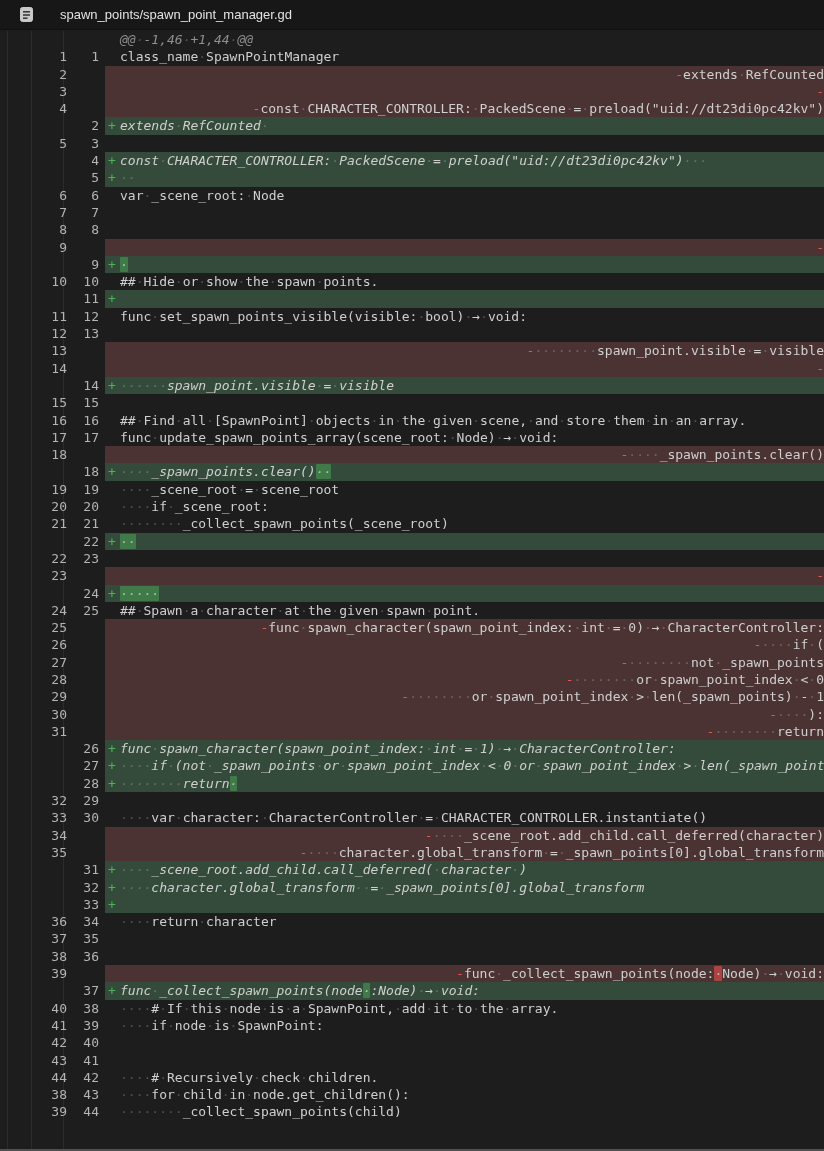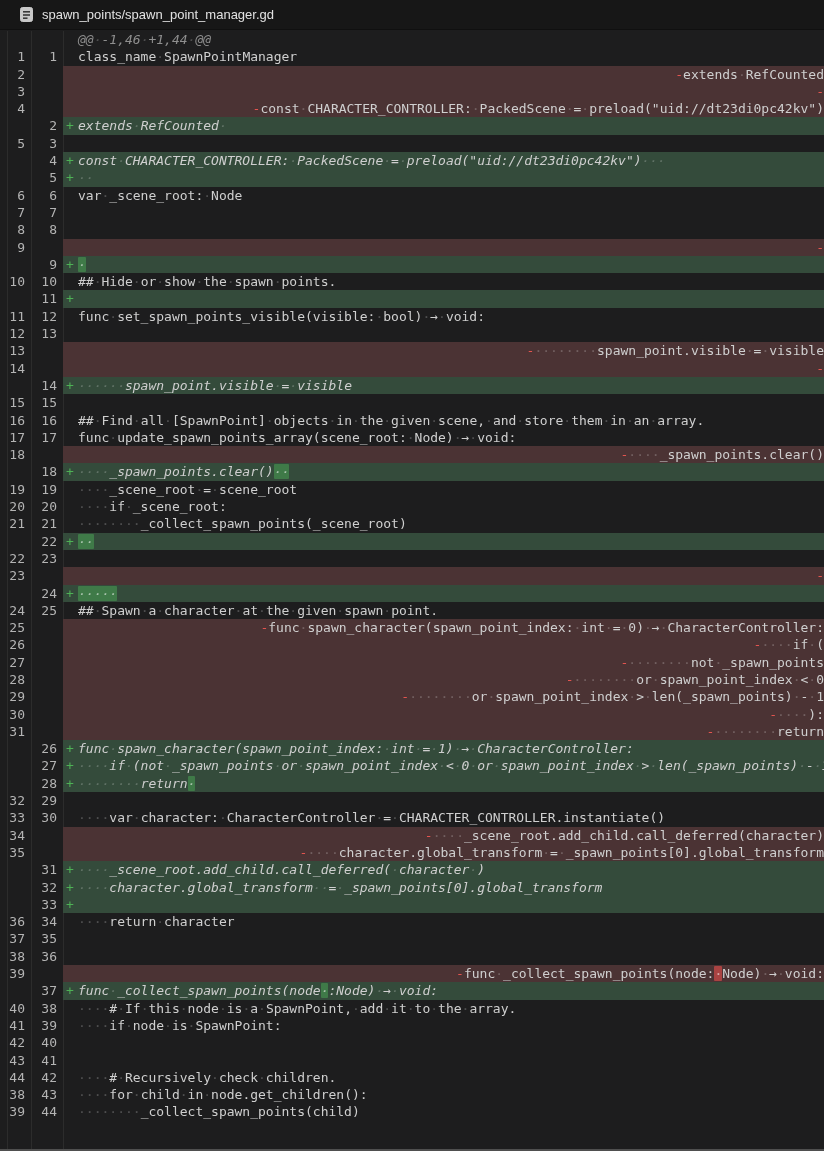--- a/index.html
+++ b/index.html
@@ -8,30 +8,30 @@
     overflow:hidden;
     background:#1d1d1e;
     font-family:"DejaVu Sans Mono", monospace;
   }
   .wrap{position:relative;width:824px;height:1151px;background:#1d1d1e;}
 
   
   .file-header{
     position:absolute;top:0;left:0;right:0;height:30px;
     background:#171717;border-bottom:1px solid #101010;
-    display:flex;align-items:center;gap:9px;
+    display:flex;align-items:center;gap:27px;
     padding-left:20px;box-sizing:border-box;
     font-family:"Liberation Sans", sans-serif;
     font-size:13px;color:#e2e2e2;
     cursor:pointer;
   }
   .file-icon{display:inline-flex;flex:none;}
 
   
-  .diff-body{position:absolute;top:31px;left:0;right:0;bottom:0;overflow:hidden;}
+  .diff-body{position:absolute;top:31px;left:0;right:0;bottom:0;overflow:hidden;padding-left:42px;}
   .vsep{position:absolute;top:0;bottom:0;width:1px;background:#2c2c2c;z-index:0;}
   .vsep.s1{left:7px;} .vsep.s2{left:31px;} .vsep.s3{left:63px;}
   .bottom-line{position:absolute;left:0;right:0;bottom:0;height:2px;background:#4f4f4f;z-index:3;}
 
   .rows{position:relative;z-index:1;}
   .row{
     display:flex;height:17.3px;line-height:17.3px;
     font-size:13px;color:#cfcfcf;white-space:pre;
   }
   .gut{flex:none;box-sizing:border-box;text-align:right;color:#b4b4b4;}

